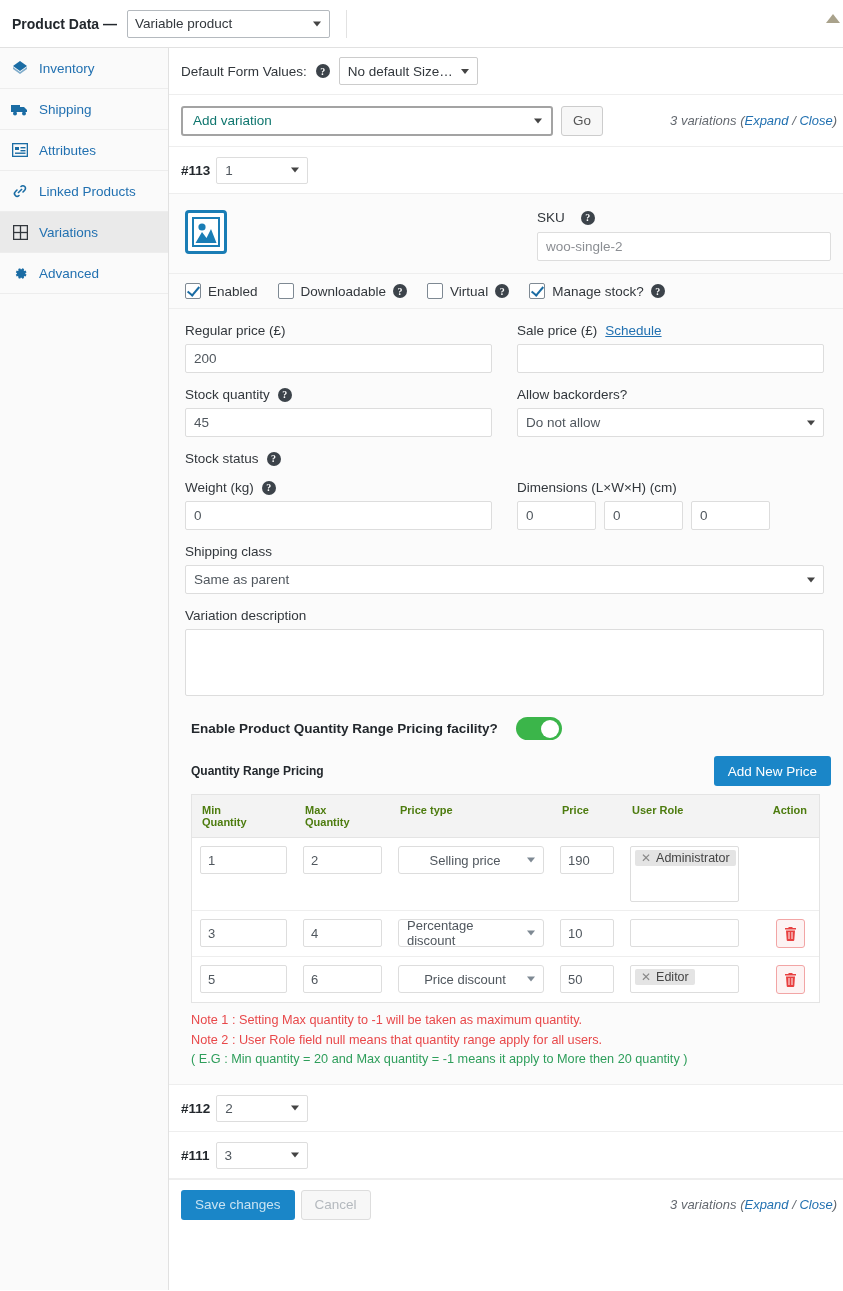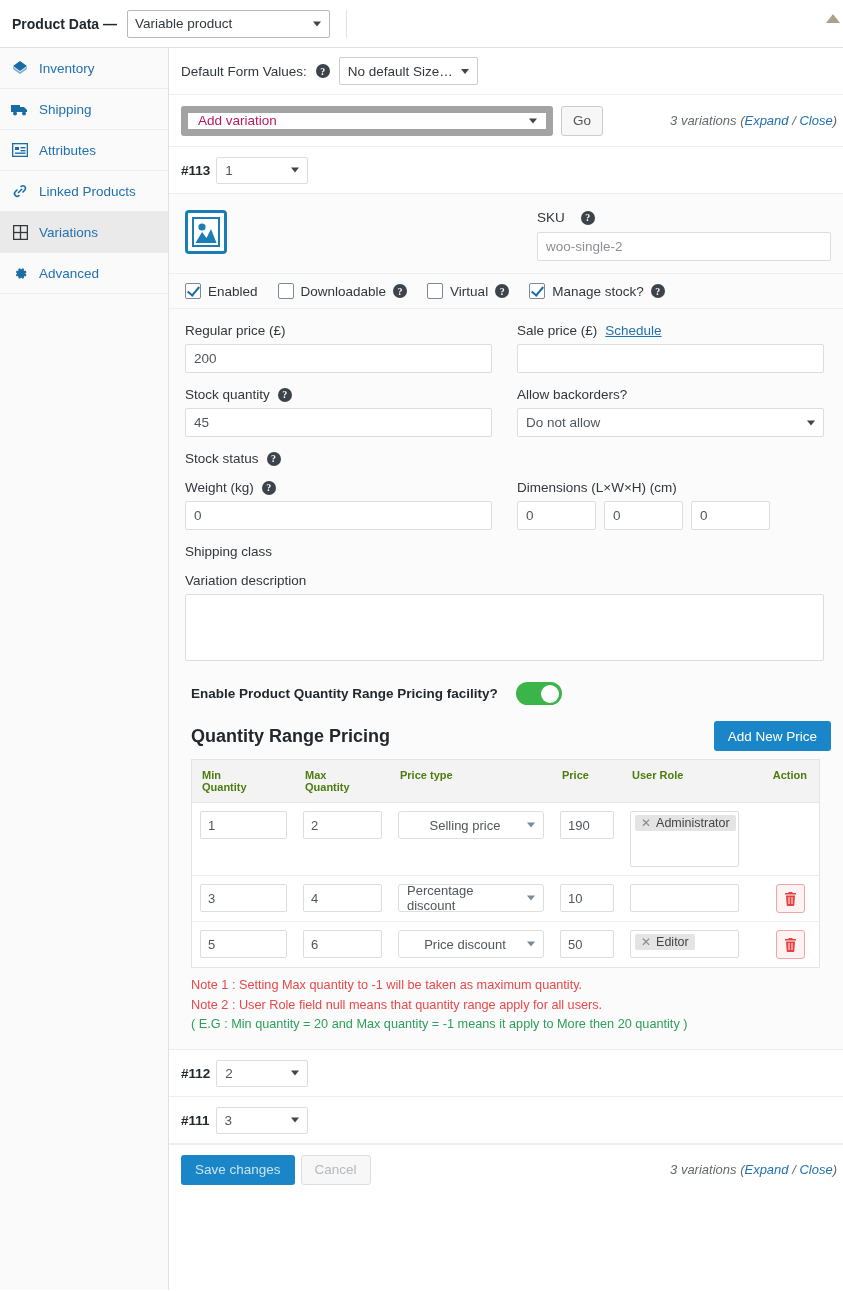--- a/index.html
+++ b/index.html
@@ -125,24 +125,24 @@
   }
 
   .row-add-variation {
     height: 52px;
     display: flex; align-items: center;
     padding: 0 12px;
     border-bottom: 1px solid #eee;
   }
   .big-select {
     width: 372px; height: 30px;
-    border: 7px solid #a3a3a3; border-radius: 3px;
+    border: 2px solid #a3a3a3; border-radius: 3px;
     background: #fff; display: flex; align-items: center;
     padding: 0 10px; position: relative;
-    font-size: 13.5px; color: #be185d;
+    font-size: 13.5px; color: #0f766e;
   }
   .big-select .caret { position: absolute; right: 9px; top: 50%; transform: translateY(-50%); }
   .go-btn {
     margin-left: 8px;
     height: 30px; min-width: 42px;
     border: 1px solid #ccc; border-radius: 3px;
     background: #f7f7f7; color: #555;
     font-size: 13.5px;
     display: flex; align-items: center; justify-content: center;
     cursor: pointer;
@@ -237,21 +237,21 @@
   .qrp-toggle-label { font-weight: bold; font-size: 13.5px; color: #23282d; }
   .toggle {
     width: 46px; height: 23px; border-radius: 12px; background: #3bb54a;
     position: relative; cursor: pointer; flex: 0 0 46px;
   }
   .toggle .knob {
     position: absolute; right: 3px; top: 2.5px;
     width: 18px; height: 18px; border-radius: 50%; background: #fff;
   }
   .qrp-head-row { display: flex; align-items: center; margin-bottom: 8px; }
-  .qrp-title { font-weight: bold; font-size: 18px; color: #23282d; }
+  .qrp-title { font-weight: bold; font-size: 12px; color: #23282d; }
   .add-price-btn {
     margin-left: auto;
     background: #1a86c8; color: #fff;
     border: none; border-radius: 3px;
     height: 30px; padding: 0 14px;
     font-size: 13.5px; cursor: pointer;
     font-family: "Liberation Sans", sans-serif;
   }
 
   .qrp-table { width: 629px; border: 1px solid #e4e4e4; background: #fff; }
@@ -536,20 +536,24 @@
             <div class="dims">
               <input class="txt-input" value="0" style="">
               <input class="txt-input" value="0" style="">
               <input class="txt-input" value="0" style="">
             </div>
           </div>
         </div>
 
         <div style="margin-bottom:14px">
           <div class="f-label">Shipping class</div>
+          <div class="sel-input" style="width:639px">
+            <span>Same as parent</span>
+            <span class="caret"></span>
+          </div>
         </div>
 
         <div>
           <div class="f-label">Variation description</div>
           <textarea class="ta" style="width: 639px;"></textarea>
         </div>
       </div>
 
       <div class="qrp">
 

